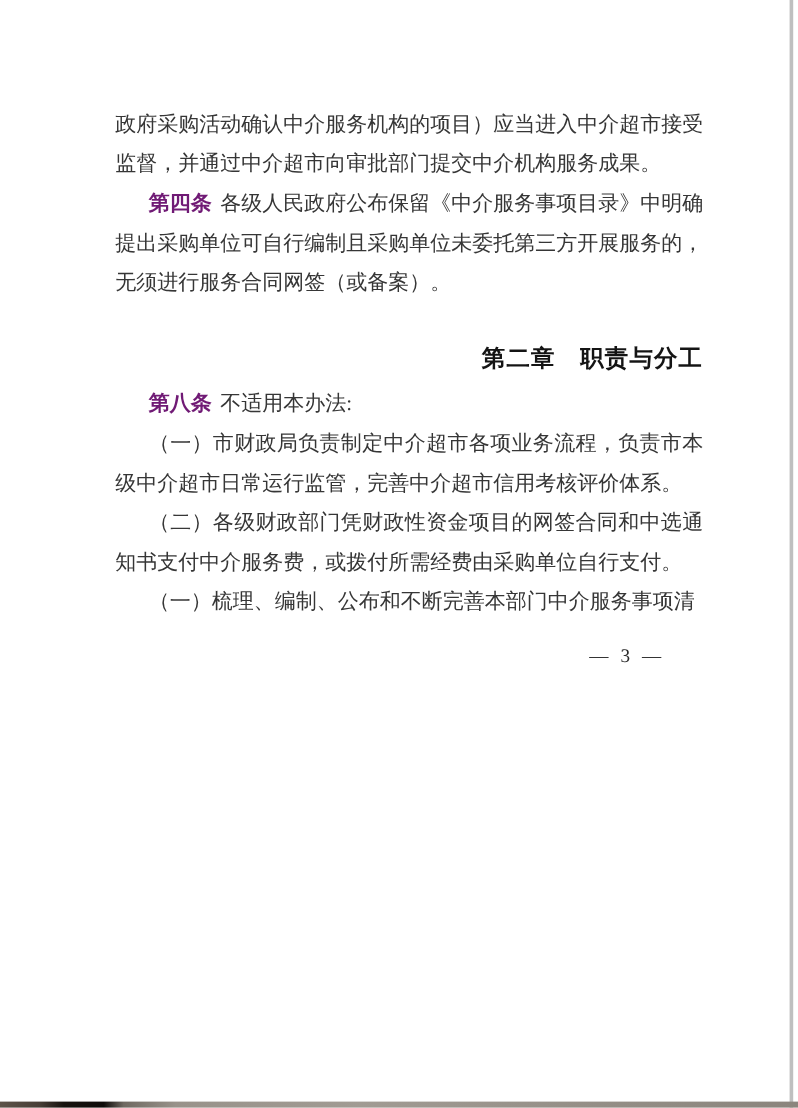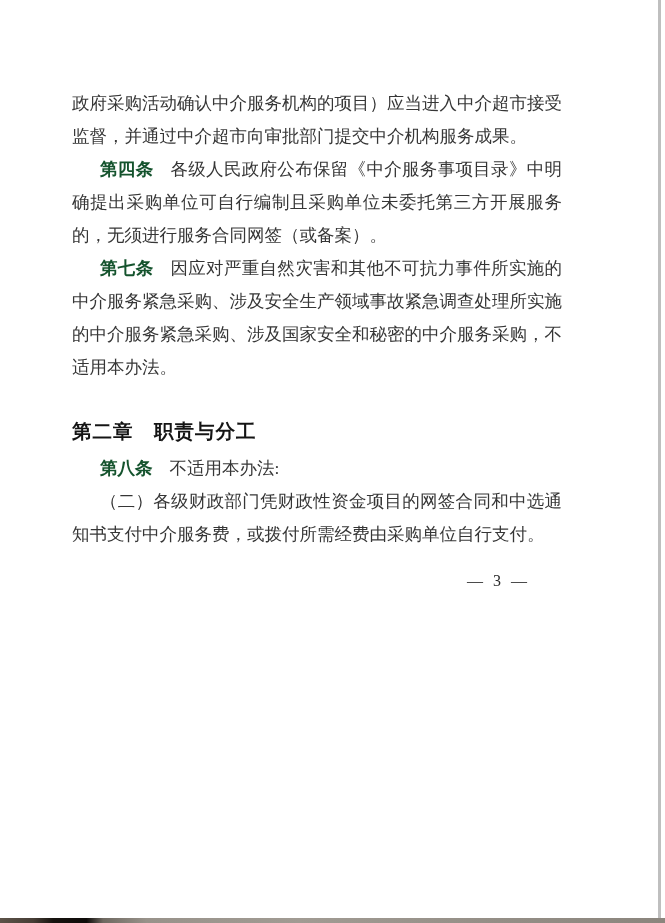--- a/index.html
+++ b/index.html
@@ -23,38 +23,38 @@
   .scan-edge-bottom {
     position: absolute; left: 0; right: 0; bottom: 0;
     height: 5px;
     background: linear-gradient(90deg,
       #5d5349 0%, #473e36 5%, #17130f 8%, #0e0b09 13%,
       #6f6961 15.5%, #98928a 22%, #a19b93 45%, #948e86 75%, #8b857d 100%);
   }
   
   .text-block {
     position: absolute;
-    left: 72px; top: 87px;
+    left: 96px; top: 87px;
     width: 490px;
     font-size: 17.5px;
     line-height: 33px;
     color: #363636;
     text-align: justify;
   }
   .para { margin: 0; padding: 0; }
   .para.indent { text-indent: 28px; }
   .head {
     font-weight: bold;
     font-family: "Liberation Sans", "DejaVu Sans", sans-serif;
-    color: #14532d;
-    margin-right: 17px;
+    color: #701a75;
+    margin-right: 7px;
   }
   .head:empty { display: none; margin: 0; }
   .chapter-heading {
-    text-align: left;
+    text-align: right;
     text-indent: 0;
     font-family: "Liberation Sans", "DejaVu Sans", sans-serif;
     font-weight: bold;
     font-size: 19.5px;
     line-height: 37px;
     letter-spacing: 1px;
     color: #141414;
     margin: 29px 0 2px 0;
   }
   .page-number {
@@ -77,36 +77,39 @@
     <p class="para">
       <span>政府采购活动确认中介服务机构的项目）应当进入中介超市接受监督，并通过中介超市向审批部门提交中介机构服务成果。</span>
     </p>
 
     <p class="para indent">
       <span class="head">第四条</span><span>各级人民政府公布保留《中介服务事项目录》中明确提出采购单位可自行编制且采购单位未委托第三方开展服务的，无须进行服务合同网签（或备案）。</span>
     </p>
 
 
 
-    <p class="para indent">
-      <span class="head">第七条</span><span>因应对严重自然灾害和其他不可抗力事件所实施的中介服务紧急采购、涉及安全生产领域事故紧急调查处理所实施的中介服务紧急采购、涉及国家安全和秘密的中介服务采购，不适用本办法。</span>
-    </p>
 
     <h2 class="para chapter-heading">第二章　职责与分工</h2>
 
     <p class="para indent">
       <span class="head">第八条</span><span>不适用本办法:</span>
     </p>
 
+    <p class="para indent">
+      <span>（一）市财政局负责制定中介超市各项业务流程，负责市本级中介超市日常运行监管，完善中介超市信用考核评价体系。</span>
+    </p>
 
     <p class="para indent">
       <span>（二）各级财政部门凭财政性资金项目的网签合同和中选通知书支付中介服务费，或拨付所需经费由采购单位自行支付。</span>
     </p>
 
 
+    <p class="para indent">
+      <span>（一）梳理、编制、公布和不断完善本部门中介服务事项清</span>
+    </p>
 
     <div class="page-number">— 3 —</div>
 
   </div>
 
   <div class="scan-edge-right"></div>
   <div class="scan-edge-bottom"></div>
 
 </div>
 

